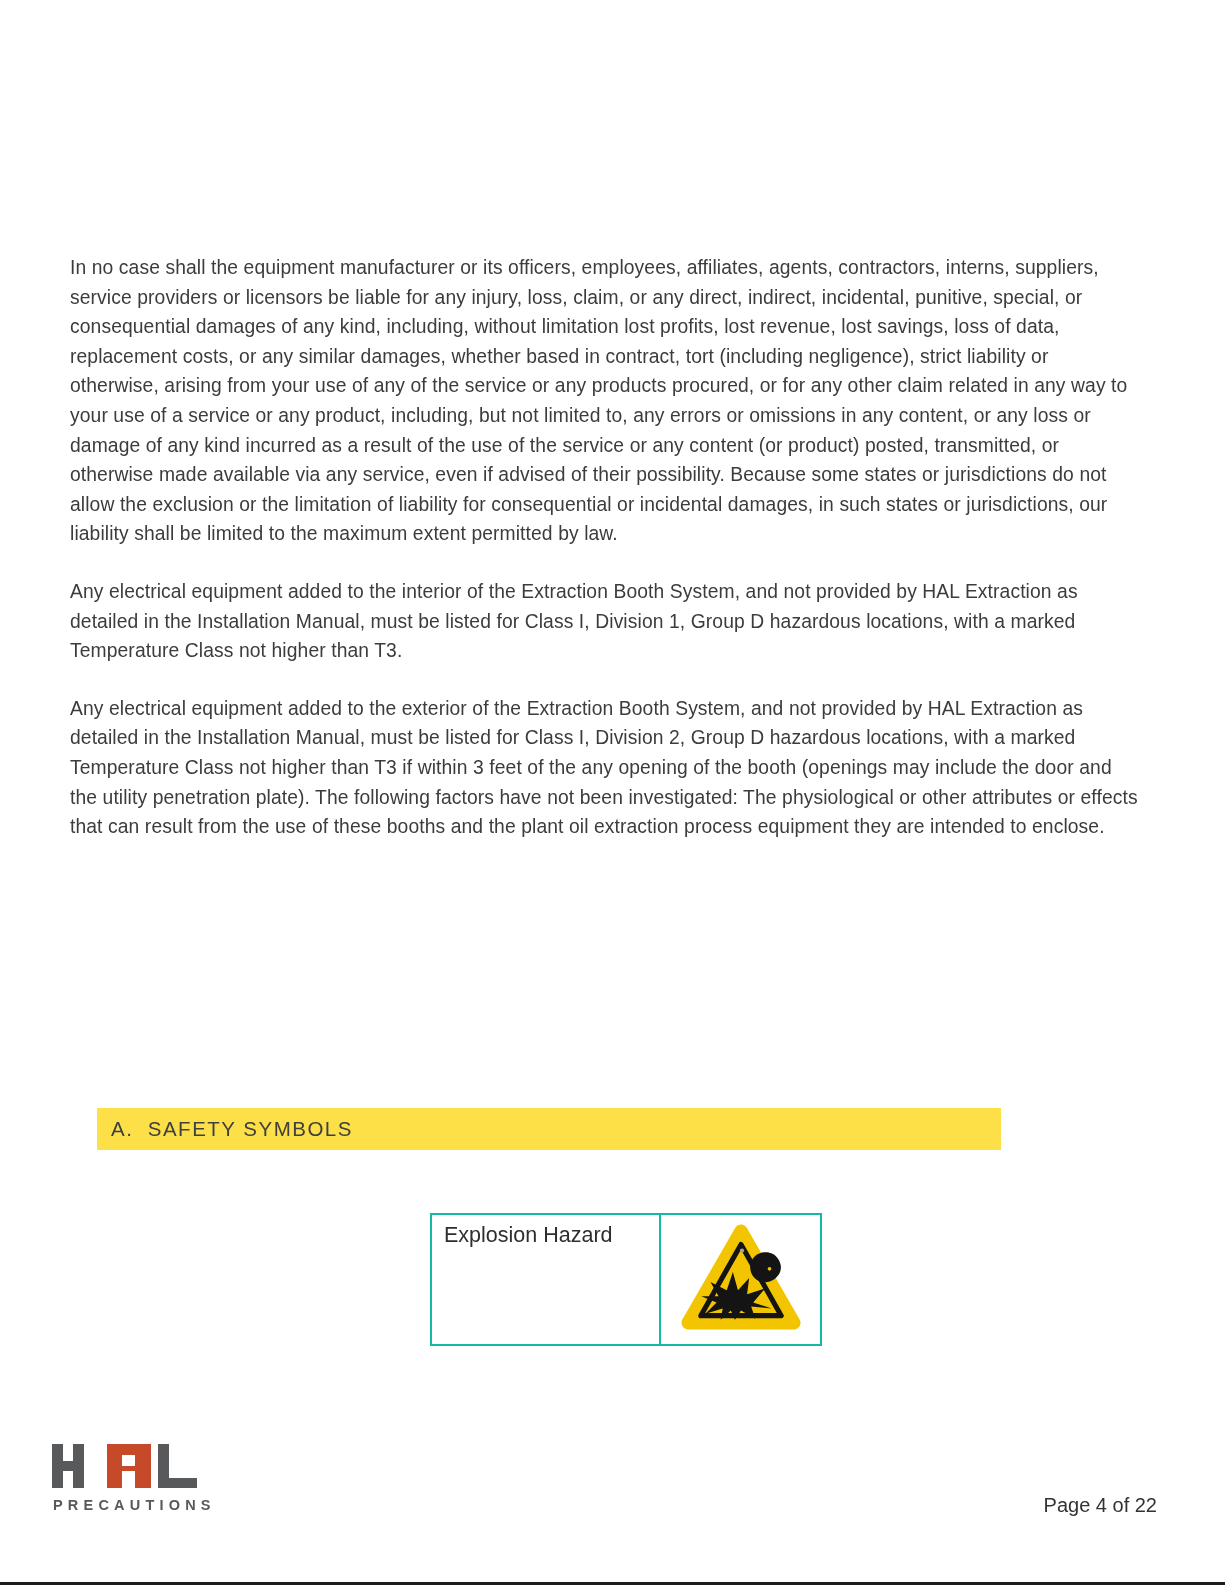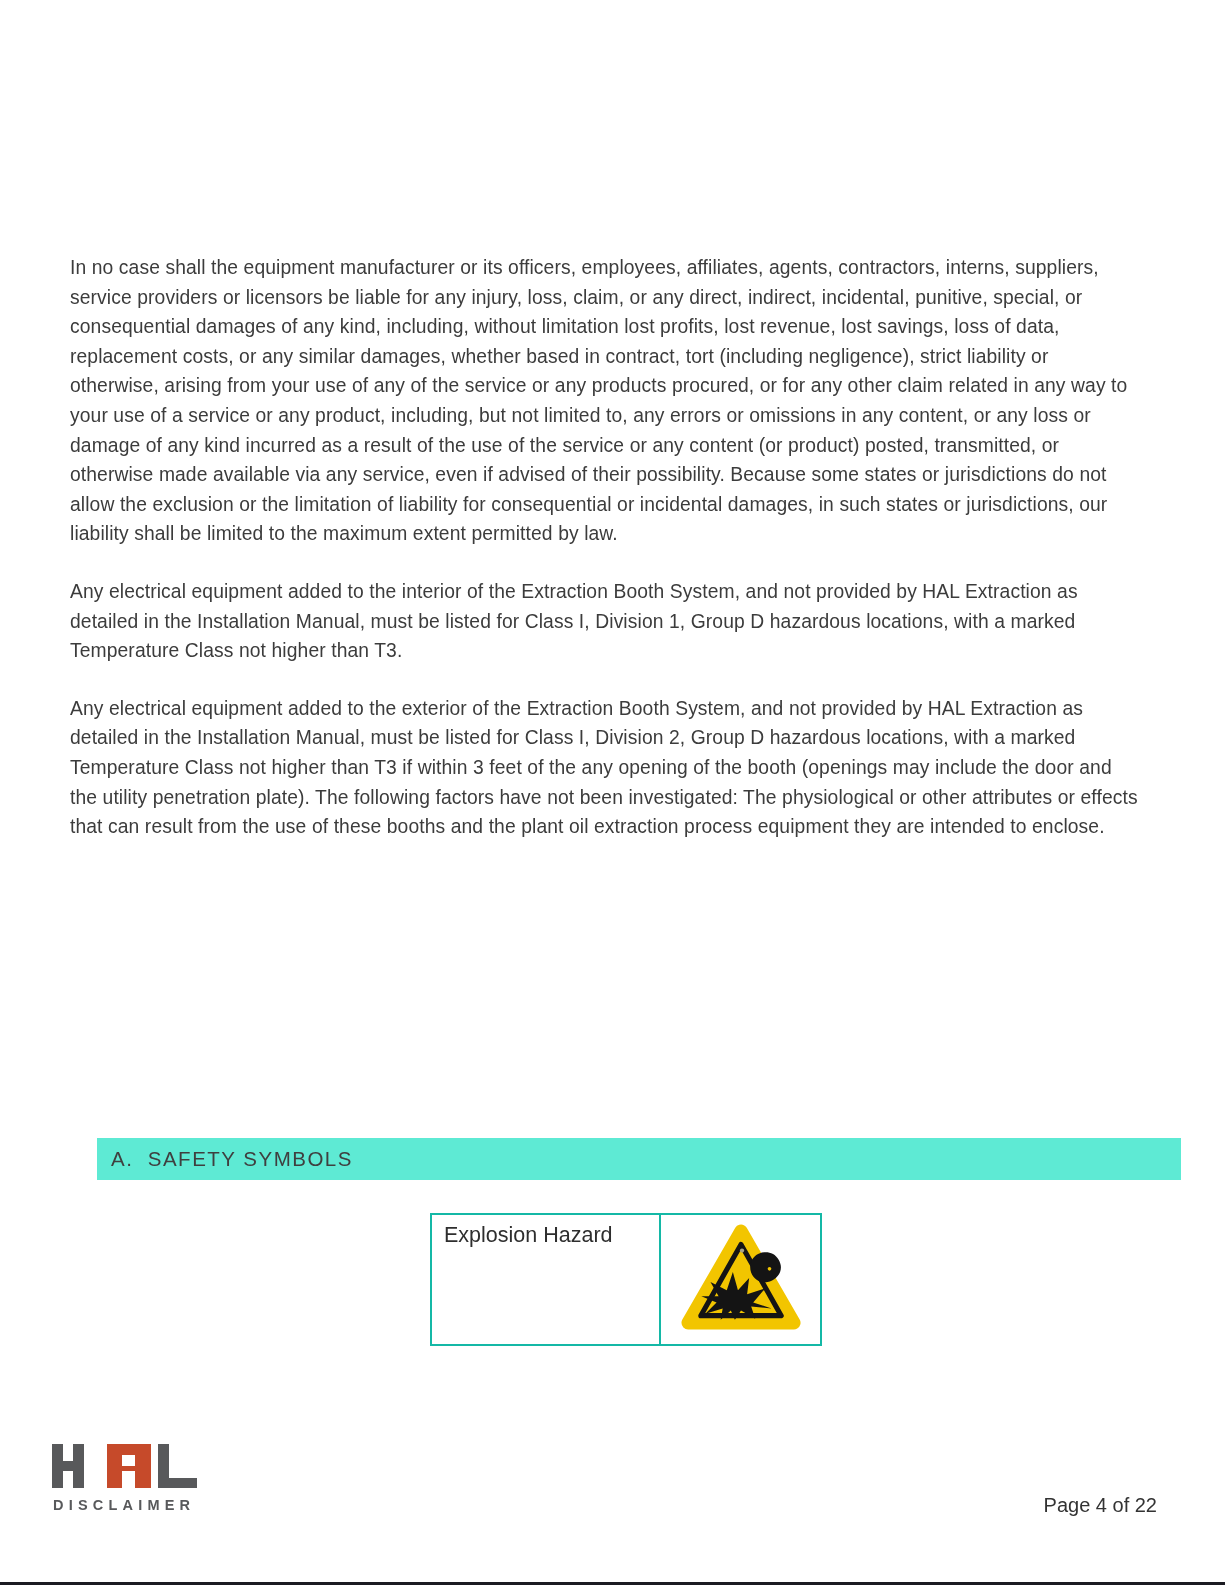--- a/index.html
+++ b/index.html
@@ -27,24 +27,24 @@
     letter-spacing: 3px;
     padding-left: 17px;
     font-weight: 400;
     white-space: pre;
   }
   .bar-legal  { top: 155px; }
   .bar-safety { top: 968px; }
   .sub-bar {
     position: absolute;
     left: 97px;
-    top: 1138px;
-    width: 1084px;
+    top: 1108px;
+    width: 904px;
     height: 42px;
-    background: #5eead4;
+    background: #fde047;
     display: flex;
     align-items: center;
   }
   .sub-bar .sub-title {
     color: #3f3f3f;
     font-size: 20.5px;
     letter-spacing: 1.5px;
     padding-left: 14px;
     white-space: pre;
   }
@@ -171,19 +171,19 @@
       <rect x="0" y="17" width="32" height="10" fill="#58595B"></rect>
 
       <rect x="55" y="0" width="44" height="44" fill="#C64A2A"></rect>
       <rect x="70" y="11" width="13" height="11" fill="#ffffff"></rect>
       <rect x="70" y="27" width="13" height="17" fill="#ffffff"></rect>
 
       <rect x="106" y="0" width="11" height="44" fill="#58595B"></rect>
       <rect x="106" y="34" width="39" height="10" fill="#58595B"></rect>
     </svg>
   </div>
-  <div class="logo-tagline">DISCLAIMER</div>
+  <div class="logo-tagline">PRECAUTIONS</div>
 
   <div class="page-num">Page 4 of 22</div>
 
   <div class="bottom-rule"></div>
 
 </div>
 
 </body></html>

